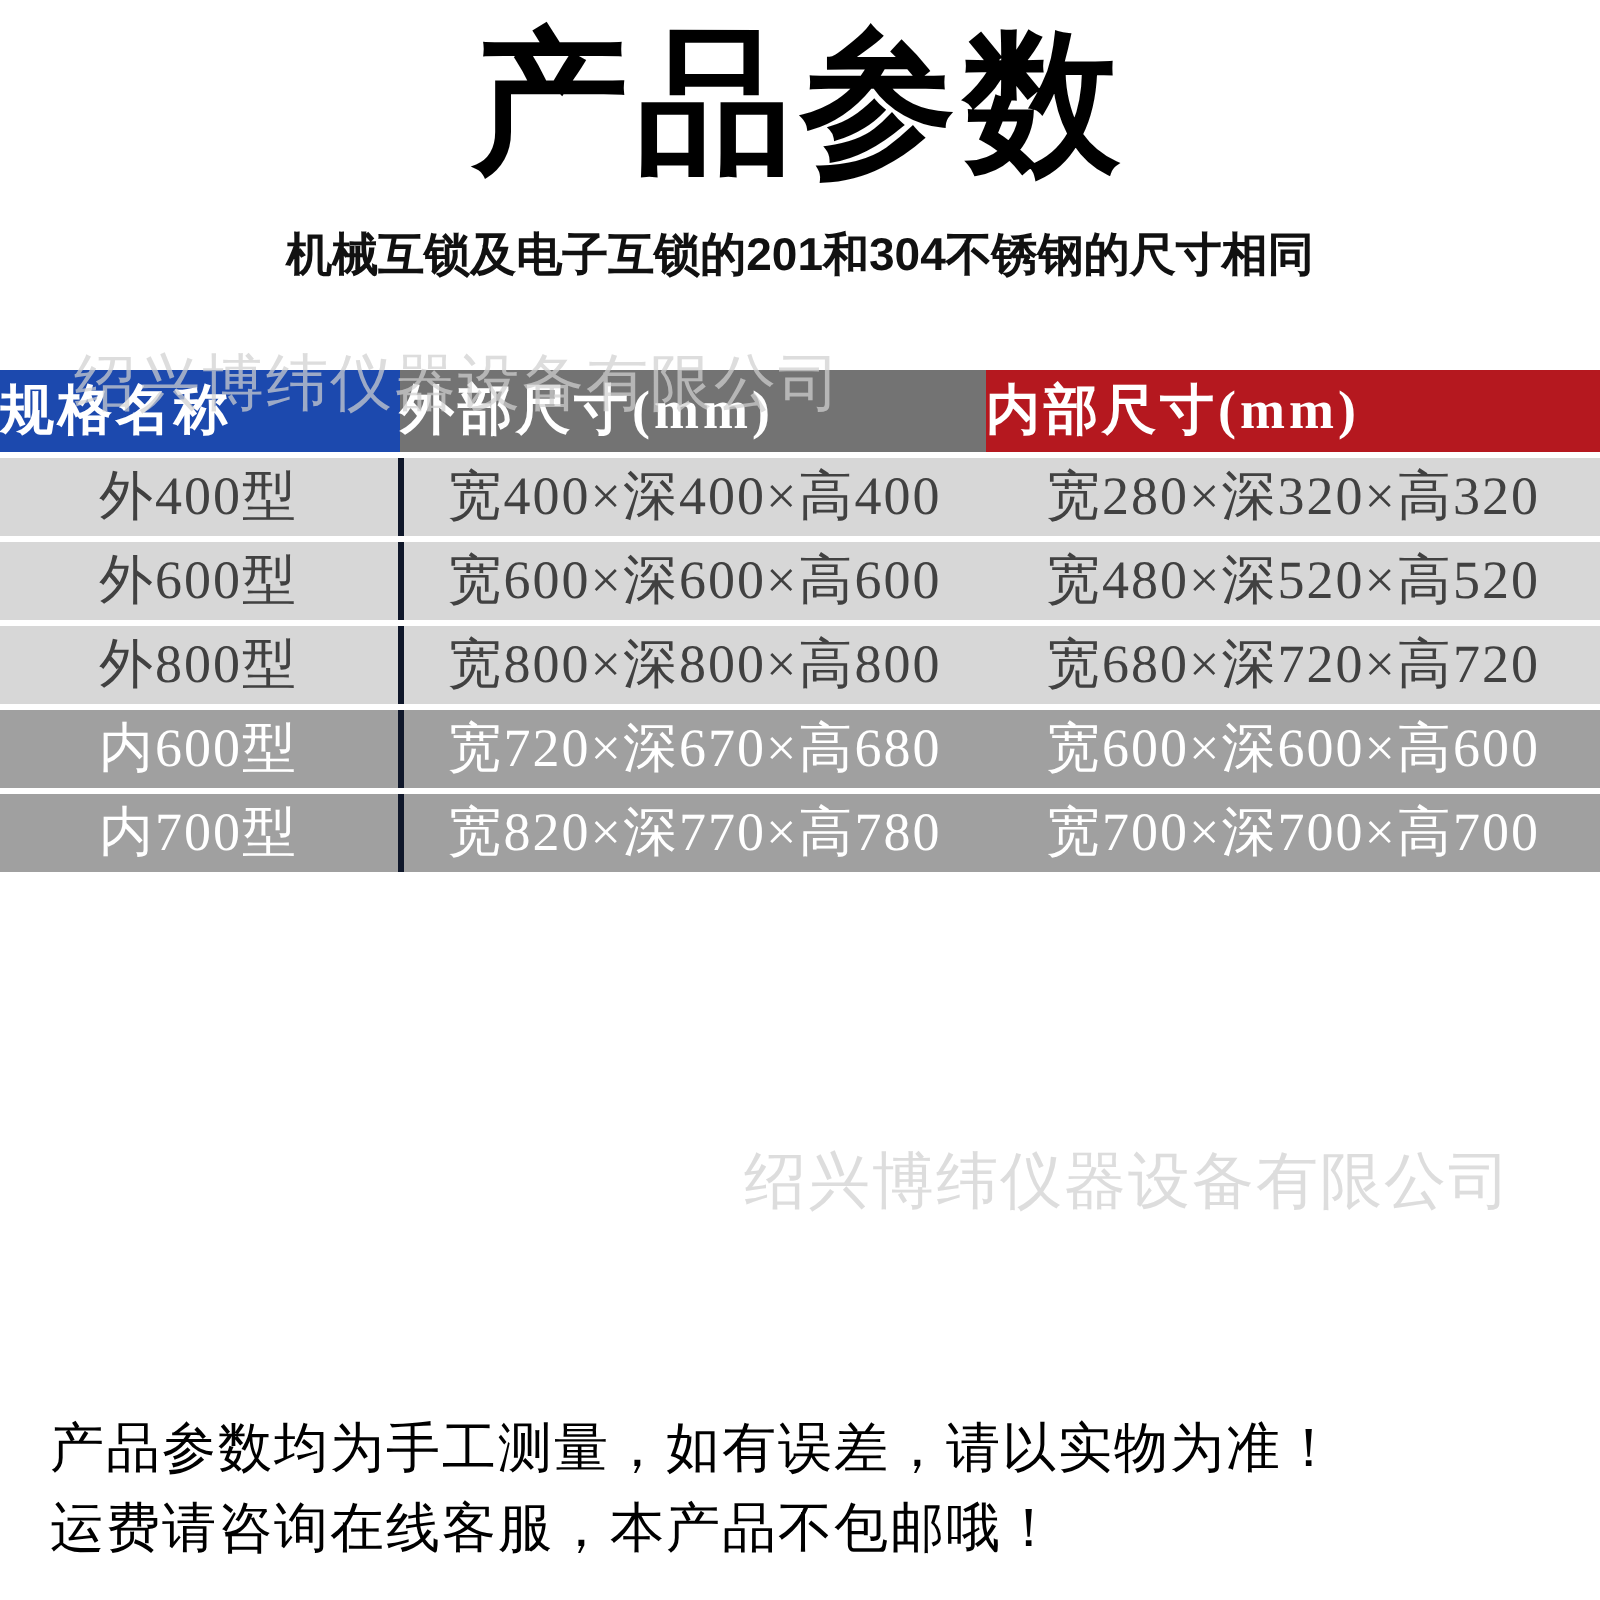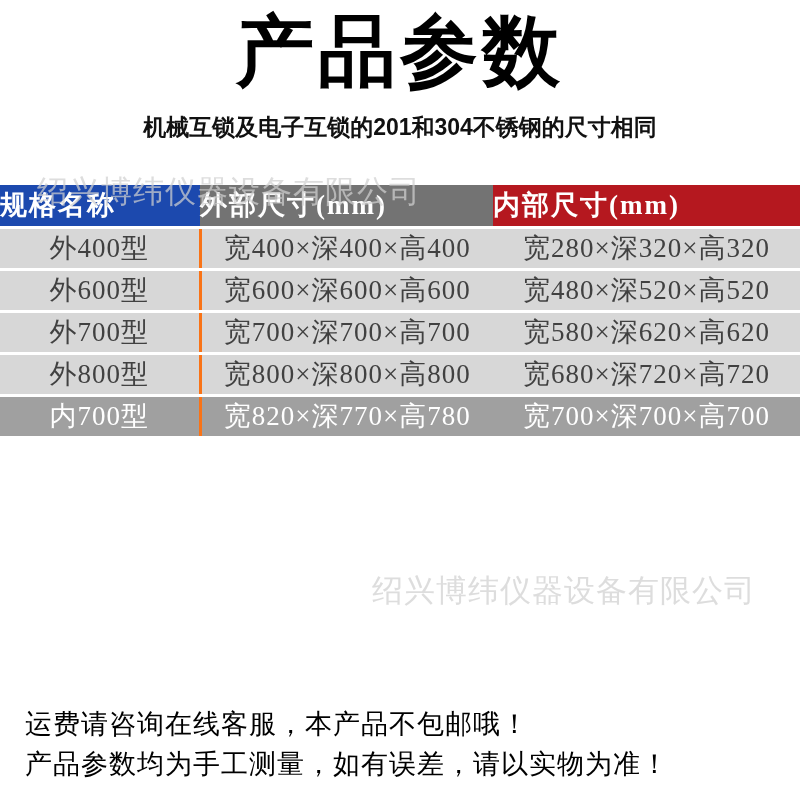--- a/index.html
+++ b/index.html
@@ -59,21 +59,21 @@
   .spec-table th.col-outer { background: #737373; }
   .spec-table th.col-inner { background: #b5181f; }
   .spec-table td {
     height: 42px;
     border-bottom: 3px solid #ffffff;
     font-size: 27px;
     letter-spacing: 1px;
     text-align: center;
     vertical-align: middle;
   }
-  .spec-table td.name-cell { border-right: 3px solid #f97316; }
+  .spec-table td.name-cell { border-right: 3px solid #0f172a; }
   tr.row-light td { background: #d7d7d7; color: #414141; }
   tr.row-dark  td { background: #a0a0a0; color: #ffffff; }
   .watermark {
     position: absolute;
     font-size: 31px;
     letter-spacing: 1px;
     color: rgba(208, 208, 208, 0.72);
     white-space: nowrap;
     z-index: 5;
     pointer-events: none;
@@ -122,35 +122,35 @@
           <td class="name-cell">外400型</td>
           <td class="outer-cell">宽400×深400×高400</td>
           <td class="inner-cell">宽280×深320×高320</td>
         </tr>
         <tr class="row-light">
           <td class="name-cell">外600型</td>
           <td class="outer-cell">宽600×深600×高600</td>
           <td class="inner-cell">宽480×深520×高520</td>
         </tr>
         <tr class="row-light">
-          <td class="name-cell">外700型</td>
-          <td class="outer-cell">宽700×深700×高700</td>
-          <td class="inner-cell">宽580×深620×高620</td>
-        </tr>
-        <tr class="row-light">
           <td class="name-cell">外800型</td>
           <td class="outer-cell">宽800×深800×高800</td>
           <td class="inner-cell">宽680×深720×高720</td>
+        </tr>
+        <tr class="row-dark">
+          <td class="name-cell">内600型</td>
+          <td class="outer-cell">宽720×深670×高680</td>
+          <td class="inner-cell">宽600×深600×高600</td>
         </tr>
         <tr class="row-dark">
           <td class="name-cell">内700型</td>
           <td class="outer-cell">宽820×深770×高780</td>
           <td class="inner-cell">宽700×深700×高700</td>
         </tr>
       </tbody>
   </table>
 
   <div class="notes">
+    <div>产品参数均为手工测量，如有误差，请以实物为准！</div>
     <div>运费请咨询在线客服，本产品不包邮哦！</div>
-    <div>产品参数均为手工测量，如有误差，请以实物为准！</div>
   </div>
 
 </div>
 
 </body></html>

